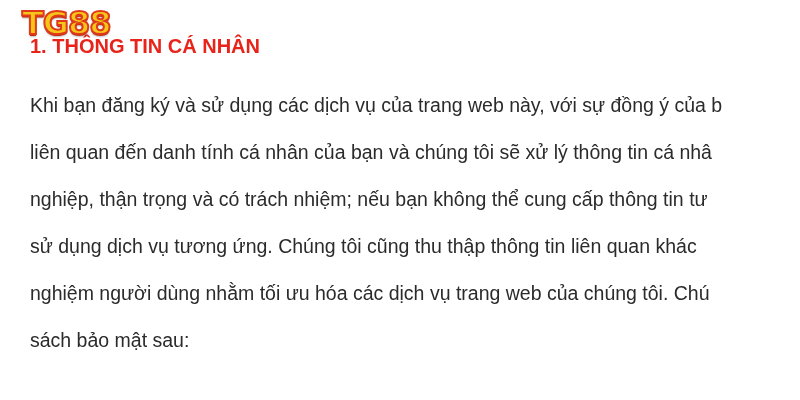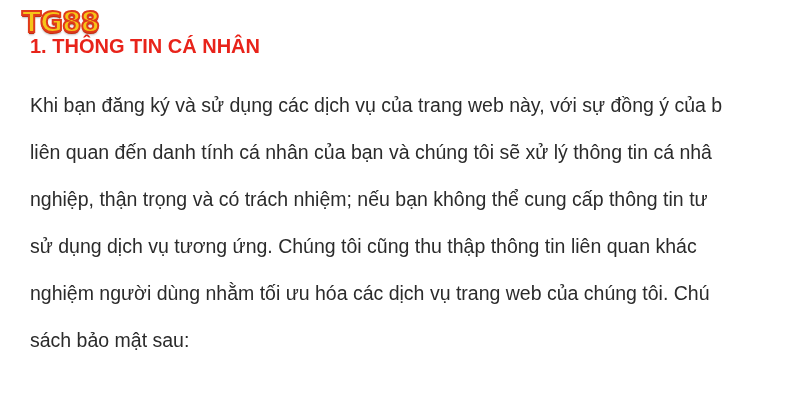--- a/index.html
+++ b/index.html
@@ -23,21 +23,21 @@
     overflow: hidden;
   }
 
   
   .logo {
     position: absolute;
     left: 22px;
     top: 0px;
     font-family: "DejaVu Sans", sans-serif;
     font-weight: bold;
-    font-size: 28px;
+    font-size: 32px;
     line-height: 46px;
     letter-spacing: -1px;
     color: #f5c518;
     -webkit-text-stroke: 2px #e03a1a;
     text-shadow:
        0 2px 0 #c62b10,
        0 3px 2px rgba(0,0,0,0.25);
     user-select: none;
     white-space: nowrap;
     z-index: 5;

